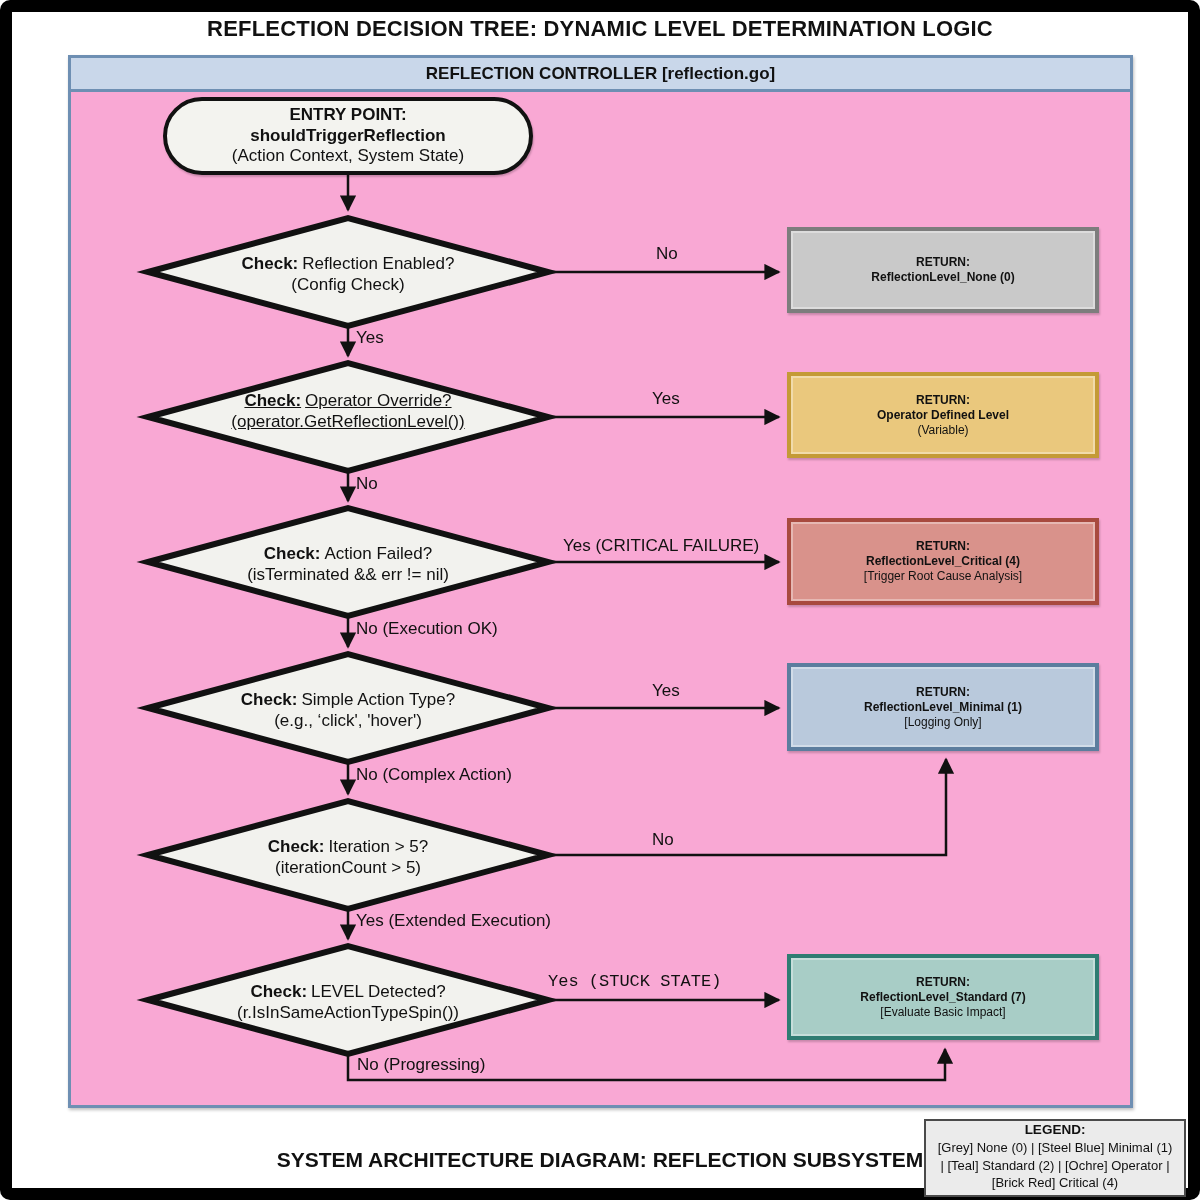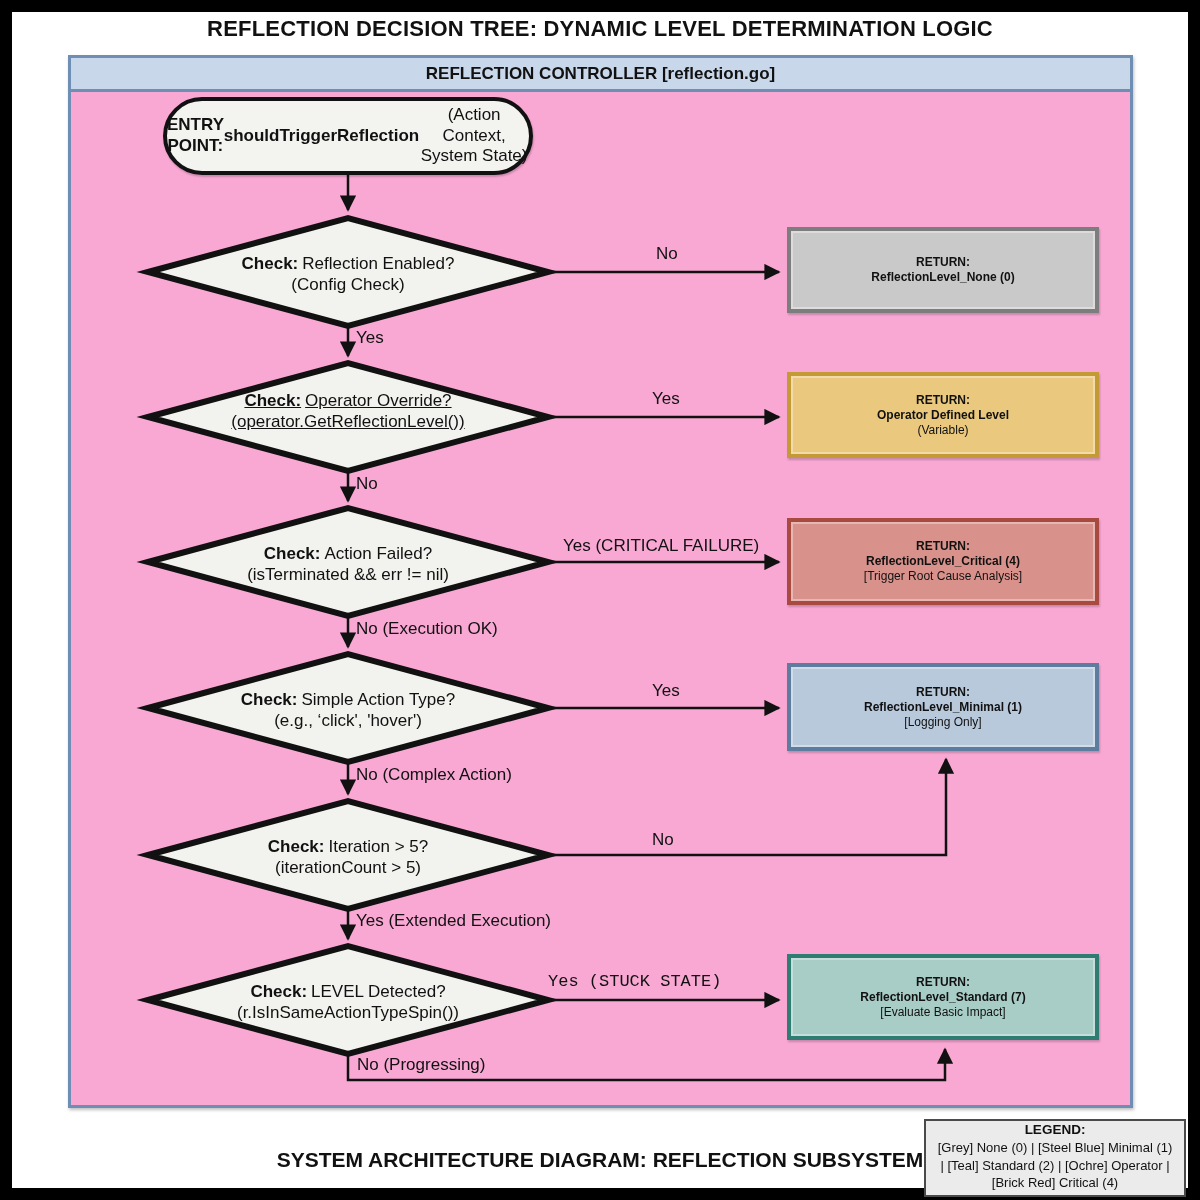--- a/index.html
+++ b/index.html
@@ -1,19 +1,20 @@
 <!DOCTYPE html>
 <html><head>
 <meta charset="utf-8">
 <style>
   html,body { margin:0; padding:0; background:#fff; }
   .stage {
     position:relative; width:1200px; height:1200px; background:#ffffff;
     font-family:"Liberation Sans","DejaVu Sans",sans-serif; color:#111;
     overflow:hidden;
+    border-radius:10px;
   }
   .frame { position:absolute; inset:0; border:12px solid #000; pointer-events:none; z-index:50; }
   .page-title {
     position:absolute; top:16px; left:0; right:0; text-align:center;
     font-size:22px; font-weight:bold; letter-spacing:.2px; z-index:5;
   }
   .controller {
     position:absolute; left:68px; top:55px; width:1065px; height:1053px;
     background:#f9a8d4; border:3px solid #6e8fb3; box-sizing:border-box;
     box-shadow:1px 2px 3px rgba(0,0,0,.25); z-index:1;
@@ -22,21 +23,21 @@
     position:absolute; top:0; left:0; right:0; height:31px;
     background:#c9d7ea; border-bottom:3px solid #6e8fb3;
     display:flex; align-items:center; justify-content:center;
     font-size:17px; font-weight:bold;
   }
   .wires { position:absolute; left:0; top:0; z-index:2; pointer-events:none; }
 
   .entry {
     position:absolute; left:163px; top:97px; width:370px; height:78px;
     background:#f3f3ef; border:4px solid #111; border-radius:40px;
-    box-sizing:border-box; display:flex; 
+    box-sizing:border-box; display:flex; flex-direction:column;
     align-items:center; justify-content:center; text-align:center;
     font-size:17px; line-height:1.22; z-index:3; box-shadow:1px 2px 2px rgba(0,0,0,.2);
   }
   .b { font-weight:bold; }
   .q-prefix { font-weight:bold; margin-right:4px; }
 
   .dlabel {
     position:absolute; left:148px; width:400px; height:48px;
     display:flex; flex-direction:column; align-items:center; justify-content:flex-end;
     text-align:center; font-size:17px; line-height:1.28; z-index:3;

